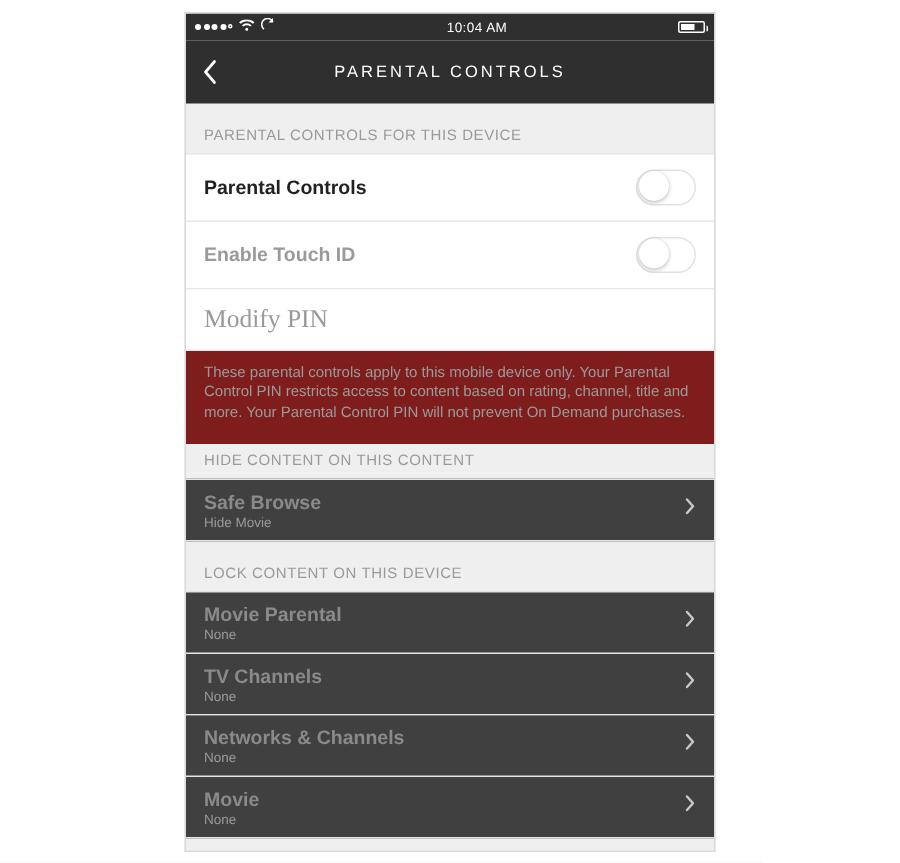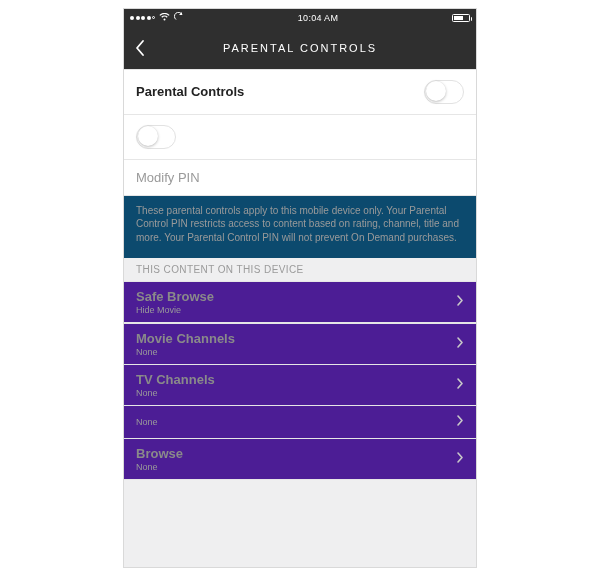--- a/index.html
+++ b/index.html
@@ -100,38 +100,39 @@
     font-weight: 700;
     color: #222;
   }
   .row-label.muted {
     color: #9a9a9a;
     font-weight: 600;
   }
   .row-label.plain {
     color: #9a9a9a;
     font-weight: 400;
-    font-size: 13px;
+    font-size: 17px;
+    font-family: Liberation Serif, serif;
   }
   .row-sub {
     display: flex;
     flex-direction: column;
     gap: 1px;
   }
   .row-sub .primary {
     font-size: 13px;
     font-weight: 700;
     color: #8a8a8a;
   }
   .row-sub .secondary {
     font-size: 9px;
     color: #9a9a9a;
   }
   .nav-row {
-    background: #4c1d95;
+    background: #404040;
     border-bottom: 1px solid #e6e6e6;
     padding: 7px 12px;
     display: flex;
     align-items: center;
     justify-content: space-between;
     cursor: pointer;
   }
   .nav-row.first { border-top: 1px solid #e6e6e6; }
   .chevron {
     color: #c8c8c8;
@@ -149,21 +150,21 @@
     position: absolute;
     width: 20px;
     height: 20px;
     border-radius: 50%;
     background: #fff;
     top: 0.5px;
     left: 0.5px;
     box-shadow: 0 1px 3px rgba(0,0,0,0.25), 0 0 1px rgba(0,0,0,0.1);
   }
   .info-block {
-    background: #0c4a6e;
+    background: #7f1d1d;
     padding: 8px 12px 14px 12px;
     font-size: 10px;
     line-height: 1.35;
     color: #9a9a9a;
   }
 </style>
 </head>
 <body>
 
 <div class="device">
@@ -201,58 +202,61 @@
     <div class="back-btn">
       <svg width="12" height="20" viewBox="0 0 12 20">
           <path fill="none" stroke="#fff" stroke-width="1.8" stroke-linecap="round" stroke-linejoin="round" d="M9 3l-6 7 6 7"></path>
         </svg>
     </div>
     <div class="nav-title">PARENTAL CONTROLS</div>
   </div>
 
   <div class="content">
 
+    <div class="section-header">PARENTAL CONTROLS FOR THIS DEVICE</div>
 
     <div class="row first">
       <span class="row-label">Parental Controls</span>
       <div class="toggle">
           <div class="knob"></div>
         </div>
     </div>
 
     <div class="row">
+      <span class="row-label muted">Enable Touch ID</span>
       <div class="toggle">
           <div class="knob"></div>
         </div>
     </div>
 
     <div class="row">
       <span class="row-label plain">Modify PIN</span>
     </div>
 
     <div class="info-block">These parental controls apply to this mobile device only. Your Parental Control PIN restricts access to content based on rating, channel, title and more. Your Parental Control PIN will not prevent On Demand purchases.</div>
 
-    <div class="section-header" style="padding-top:6px;">THIS CONTENT ON THIS DEVICE</div>
+    <div class="section-header" style="padding-top:6px;">HIDE CONTENT ON THIS CONTENT</div>
 
     <div class="nav-row first">
       <div class="row-sub">
         <span class="primary">Safe Browse</span>
         <span class="secondary">Hide Movie</span>
       </div>
       <span class="chevron">
         <svg width="8" height="13" viewBox="0 0 8 13">
             <path fill="none" stroke="#c8c8c8" stroke-width="1.6" stroke-linecap="round" stroke-linejoin="round" d="M2 2l4 4.5L2 11"></path>
           </svg>
       </span>
     </div>
 
+    <div class="section-header">LOCK CONTENT ON THIS DEVICE</div>
 
     <div class="nav-row first">
       <div class="row-sub">
-        <span class="primary">Movie Channels</span>
+        <span class="primary">Movie Parental</span>
         <span class="secondary">None</span>
       </div>
       <span class="chevron">
         <svg width="8" height="13" viewBox="0 0 8 13">
             <path fill="none" stroke="#c8c8c8" stroke-width="1.6" stroke-linecap="round" stroke-linejoin="round" d="M2 2l4 4.5L2 11"></path>
           </svg>
       </span>
     </div>
 
     <div class="nav-row">
@@ -262,32 +266,33 @@
       </div>
       <span class="chevron">
         <svg width="8" height="13" viewBox="0 0 8 13">
             <path fill="none" stroke="#c8c8c8" stroke-width="1.6" stroke-linecap="round" stroke-linejoin="round" d="M2 2l4 4.5L2 11"></path>
           </svg>
       </span>
     </div>
 
     <div class="nav-row">
       <div class="row-sub">
+        <span class="primary">Networks &amp; Channels</span>
         <span class="secondary">None</span>
       </div>
       <span class="chevron">
         <svg width="8" height="13" viewBox="0 0 8 13">
             <path fill="none" stroke="#c8c8c8" stroke-width="1.6" stroke-linecap="round" stroke-linejoin="round" d="M2 2l4 4.5L2 11"></path>
           </svg>
       </span>
     </div>
 
     <div class="nav-row">
       <div class="row-sub">
-        <span class="primary">Browse</span>
+        <span class="primary">Movie</span>
         <span class="secondary">None</span>
       </div>
       <span class="chevron">
         <svg width="8" height="13" viewBox="0 0 8 13">
             <path fill="none" stroke="#c8c8c8" stroke-width="1.6" stroke-linecap="round" stroke-linejoin="round" d="M2 2l4 4.5L2 11"></path>
           </svg>
       </span>
     </div>
 
   </div>

